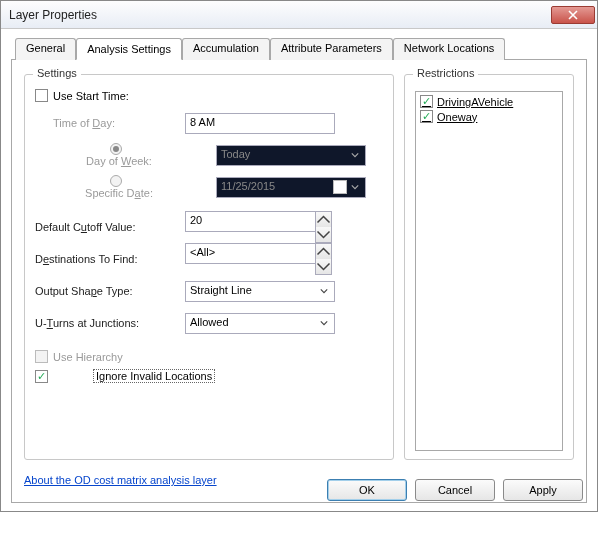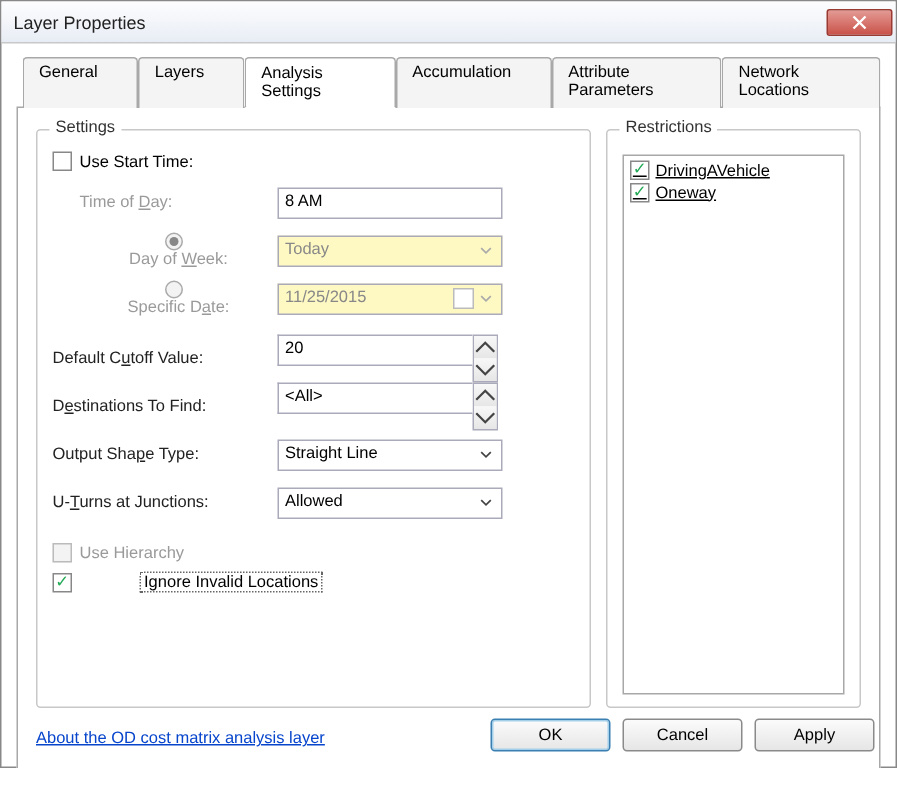--- a/index.html
+++ b/index.html
@@ -4,37 +4,37 @@
 <style>
 * { box-sizing: border-box; font-family: "Segoe UI", Tahoma, sans-serif; font-size: 11px; }
 body { margin: 0; background: #fff; }
 .window { width: 598px; height: 512px; border: 1px solid #888; background: #fff; position: relative; }
 .titlebar { height: 28px; background: linear-gradient(#fdfdfe, #e8edf5); border-bottom: 1px solid #c8c8c8; display: flex; align-items: center; padding: 0 2px 0 8px; justify-content: space-between; }
 .title { color: #222; font-size: 12px; }
 .closebtn { width: 44px; height: 18px; background: linear-gradient(#e49a94, #c9534a); border: 1px solid #9a3b33; border-radius: 2px; display: flex; align-items: center; justify-content: center; color: #fff; font-weight: bold; cursor: pointer; }
 .closebtn svg { width: 10px; height: 10px; }
 .body { padding: 8px 10px 10px 10px; }
 .tabs { display: flex; border-bottom: 1px solid #a8a8a8; padding-left: 4px; }
-.tab { padding: 3px 26px 4px 10px; border: 1px solid #a8a8a8; border-bottom: none; margin-right: 0; background: #f4f4f4; border-top-left-radius: 3px; border-top-right-radius: 3px; position: relative; top: 1px; cursor: pointer; }
+.tab { padding: 3px 10px 4px 10px; border: 1px solid #a8a8a8; border-bottom: none; margin-right: 0; background: #f4f4f4; border-top-left-radius: 3px; border-top-right-radius: 3px; position: relative; top: 1px; cursor: pointer; }
 .tab.active { background: #fff; padding-top: 4px; top: 1px; z-index: 2; border-bottom: 1px solid #fff; }
 .tabcontent { border: 1px solid #a8a8a8; border-top: none; padding: 14px 12px 10px 12px; height: 443px; background: #fff; }
 .columns { display: flex; gap: 10px; height: 386px; }
 .fieldset { border: 1px solid #c8c8c8; border-radius: 3px; padding: 10px 10px 8px 10px; position: relative; }
 .fieldset > .legend { position: absolute; top: -8px; left: 8px; background: #fff; padding: 0 4px; color: #333; }
 .settings { flex: 1; }
 .restrictions { width: 170px; display: flex; flex-direction: column; text-decoration: underline; }
 .restr-list { border: 1px solid #a8a8a8; flex: 1; background: #fff; padding: 2px; margin-top: 6px; }
 .restr-item { display: flex; align-items: center; gap: 4px; padding: 1px 2px; }
 .row { display: flex; align-items: center; height: 30px; margin-top: 2px; }
 .row .lbl { width: 150px; color: #222; }
 .row .lbl.disabled { color: #9a9a9a; }
 .row .lbl .u { text-decoration: underline; }
 .row .ctrl { flex: 1; display: flex; align-items: center; gap: 4px; }
 .drop, .txt { width: 150px; height: 21px; border: 1px solid #aab; background: #fff; padding: 2px 18px 2px 4px; position: relative; }
-.drop.disabled, .txt.disabled { background: #fef9c3; color: #888; }
+.drop.disabled, .txt.disabled { background: #0f172a; color: #888; margin-left: 31px; }
 .drop .caret { position: absolute; right: 3px; top: 2px; width: 15px; height: 15px; display: flex; align-items: center; justify-content: center; }
 .caret svg, .spin svg { width: 8px; height: 8px; }
 .spinbox { display: flex; }
 .spinbox .txt { width: 130px; border-right: none; }
 .spinbox .spins { width: 17px; display: flex; flex-direction: column; border: 1px solid #aab; }
 .spinbox .spins .sp { flex: 1; display: flex; align-items: center; justify-content: center; background: linear-gradient(#f8f8f8,#e6e6e6); cursor: pointer; }
 .datebox { position: relative; }
 .datebox .calico { position: absolute; right: 18px; top: 2px; width: 14px; height: 14px; border: 1px solid #bbb; background: #fff; }
 .chk { display: flex; align-items: center; gap: 5px; margin: 4px 0 6px 0; }
 .chk.disabled .lbltxt { color: #9a9a9a; }
@@ -60,21 +60,20 @@
     <div class="closebtn">
       <svg viewBox="0 0 10 10">
           <path d="M1 1 L9 9 M9 1 L1 9" stroke="#fff" stroke-width="1.6"></path>
         </svg>
     </div>
   </div>
 
   <div class="body">
     <div class="tabs">
       <div class="tab">General</div>
-      <div class="tab">Layers</div>
       <div class="tab active">Analysis Settings</div>
       <div class="tab">Accumulation</div>
       <div class="tab">Attribute Parameters</div>
       <div class="tab">Network Locations</div>
     </div>
 
     <div class="tabcontent">
       <div class="columns">
 
         <div class="fieldset settings">

